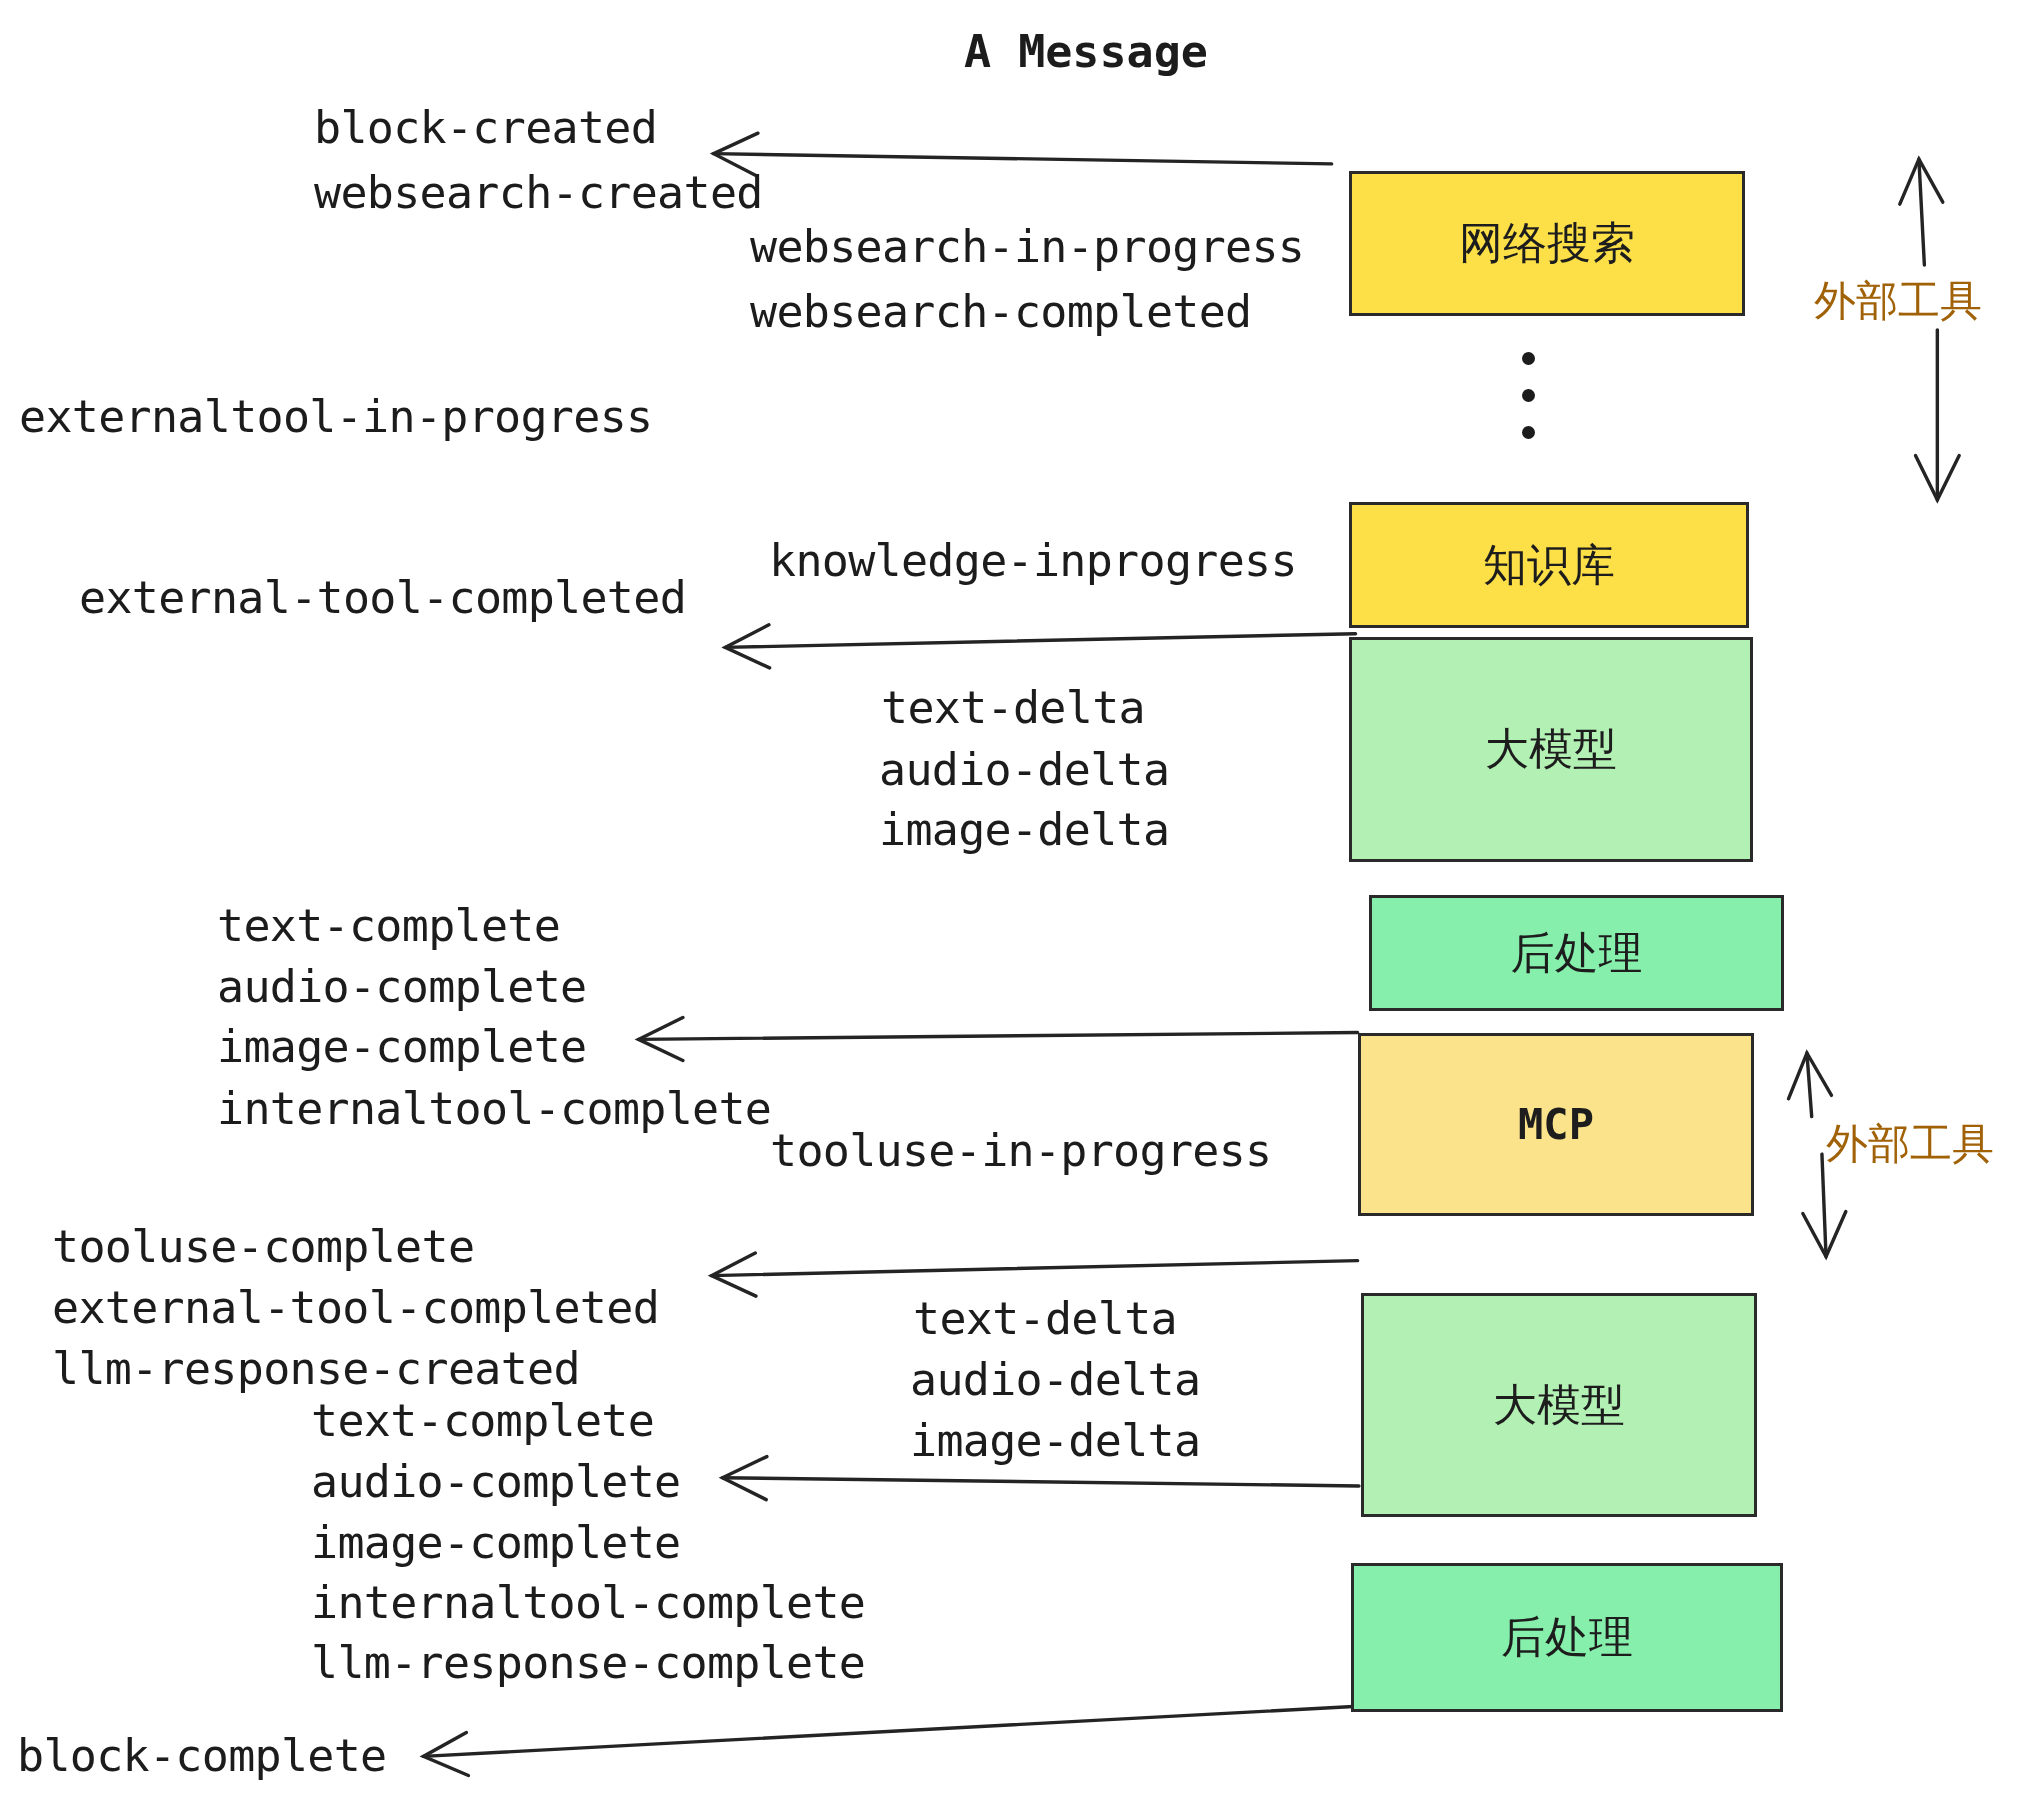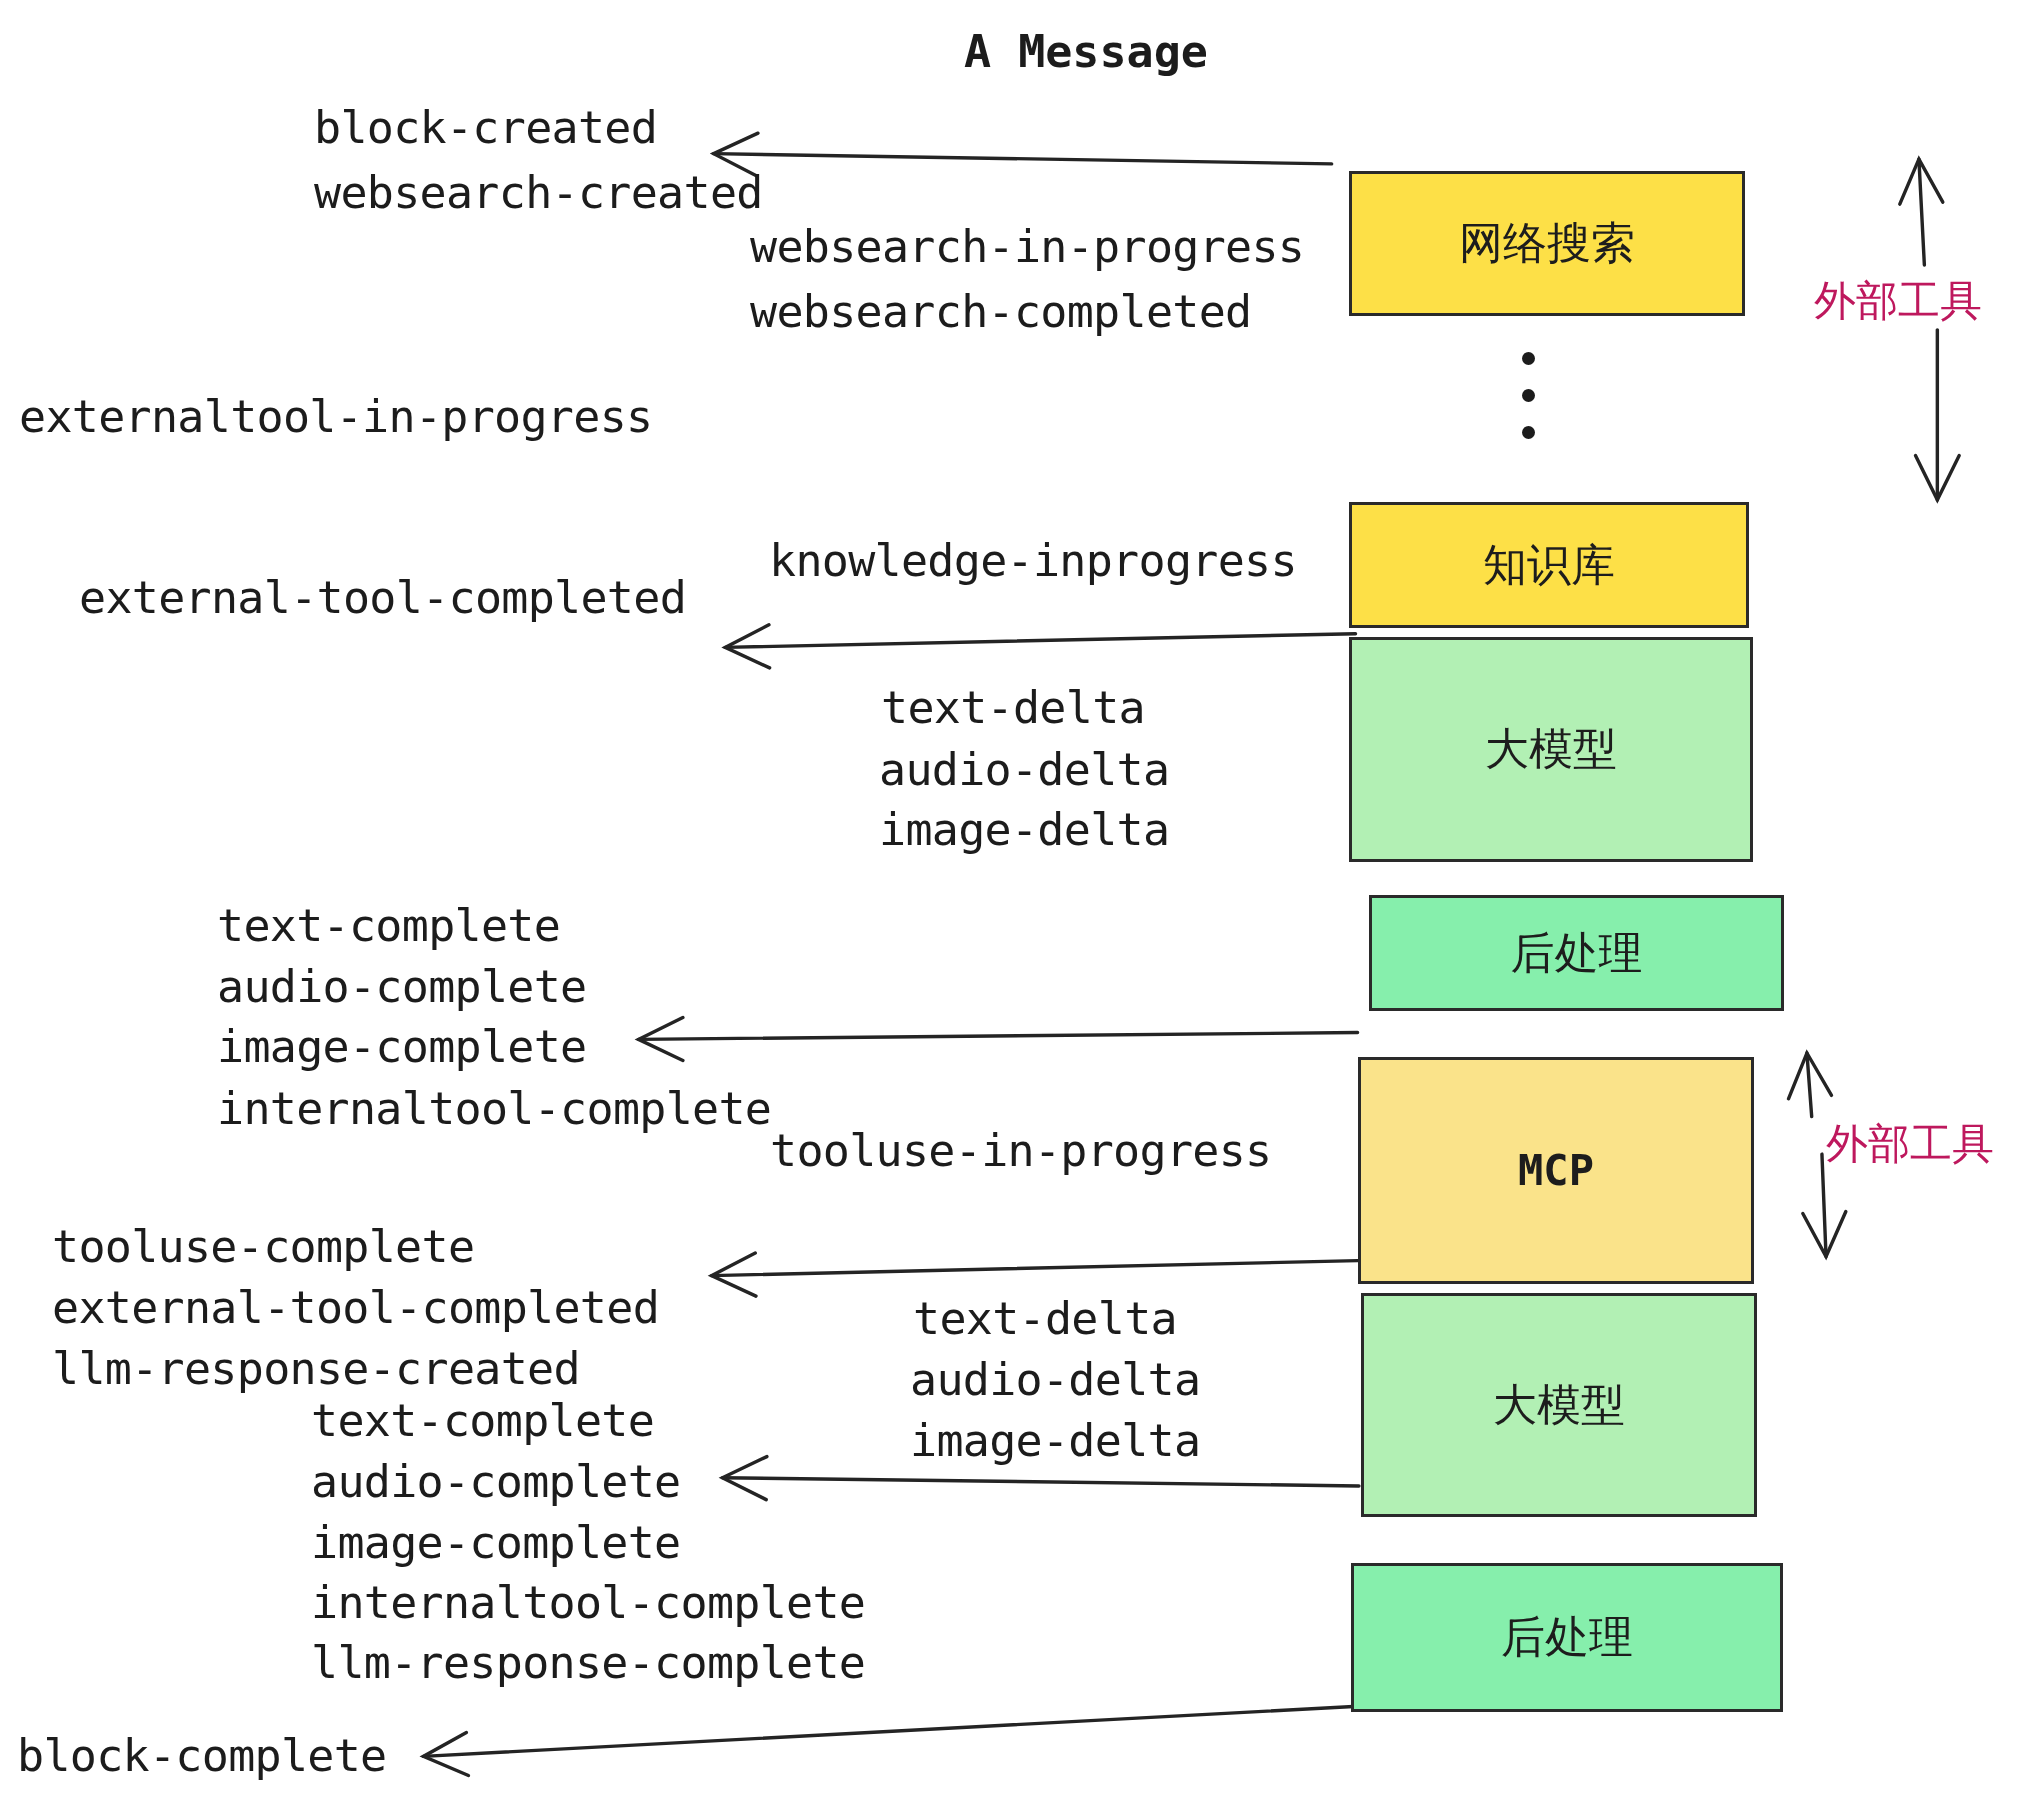--- a/index.html
+++ b/index.html
@@ -58,21 +58,21 @@
     font-family: "DejaVu Sans Mono", "Liberation Mono", monospace;
     font-weight: 600;
     font-size: 42px;
   }
   .annot {
     position: absolute;
     font-family: "Liberation Sans", "DejaVu Sans", sans-serif;
     font-size: 42px;
     font-weight: 500;
     white-space: nowrap;
-    color: #be185d;
+    color: #a16207;
   }
   .dot {
     position: absolute;
     width: 13px; height: 13px;
     border-radius: 50%;
     background: #1c1c1c;
   }
 </style>
 </head>
 <body>
@@ -157,21 +157,21 @@
   </div>
   <div class="box pink" style="left:1349px; top:502px;  width:400px; height:126px;">
     <span>知识库</span>
   </div>
   <div class="box green" style="left:1349px; top:637px;  width:404px; height:225px;">
     <span>大模型</span>
   </div>
   <div class="box white" style="left:1369px; top:895px; width:415px; height:116px;">
     <span>后处理</span>
   </div>
-  <div class="box yellow" style="left:1358px; top:1033px; width:396px; height:227px;margin-top:24px;">
+  <div class="box yellow" style="left:1358px; top:1033px; width:396px; height:183px;">
     <span class="mono-label">MCP</span>
   </div>
   <div class="box green" style="left:1361px; top:1293px; width:396px; height:224px;">
     <span>大模型</span>
   </div>
   <div class="box white" style="left:1351px; top:1563px; width:432px; height:149px;">
     <span>后处理</span>
   </div>
 
   <div class="dot" style="left:1522px; top:352px;"></div>

